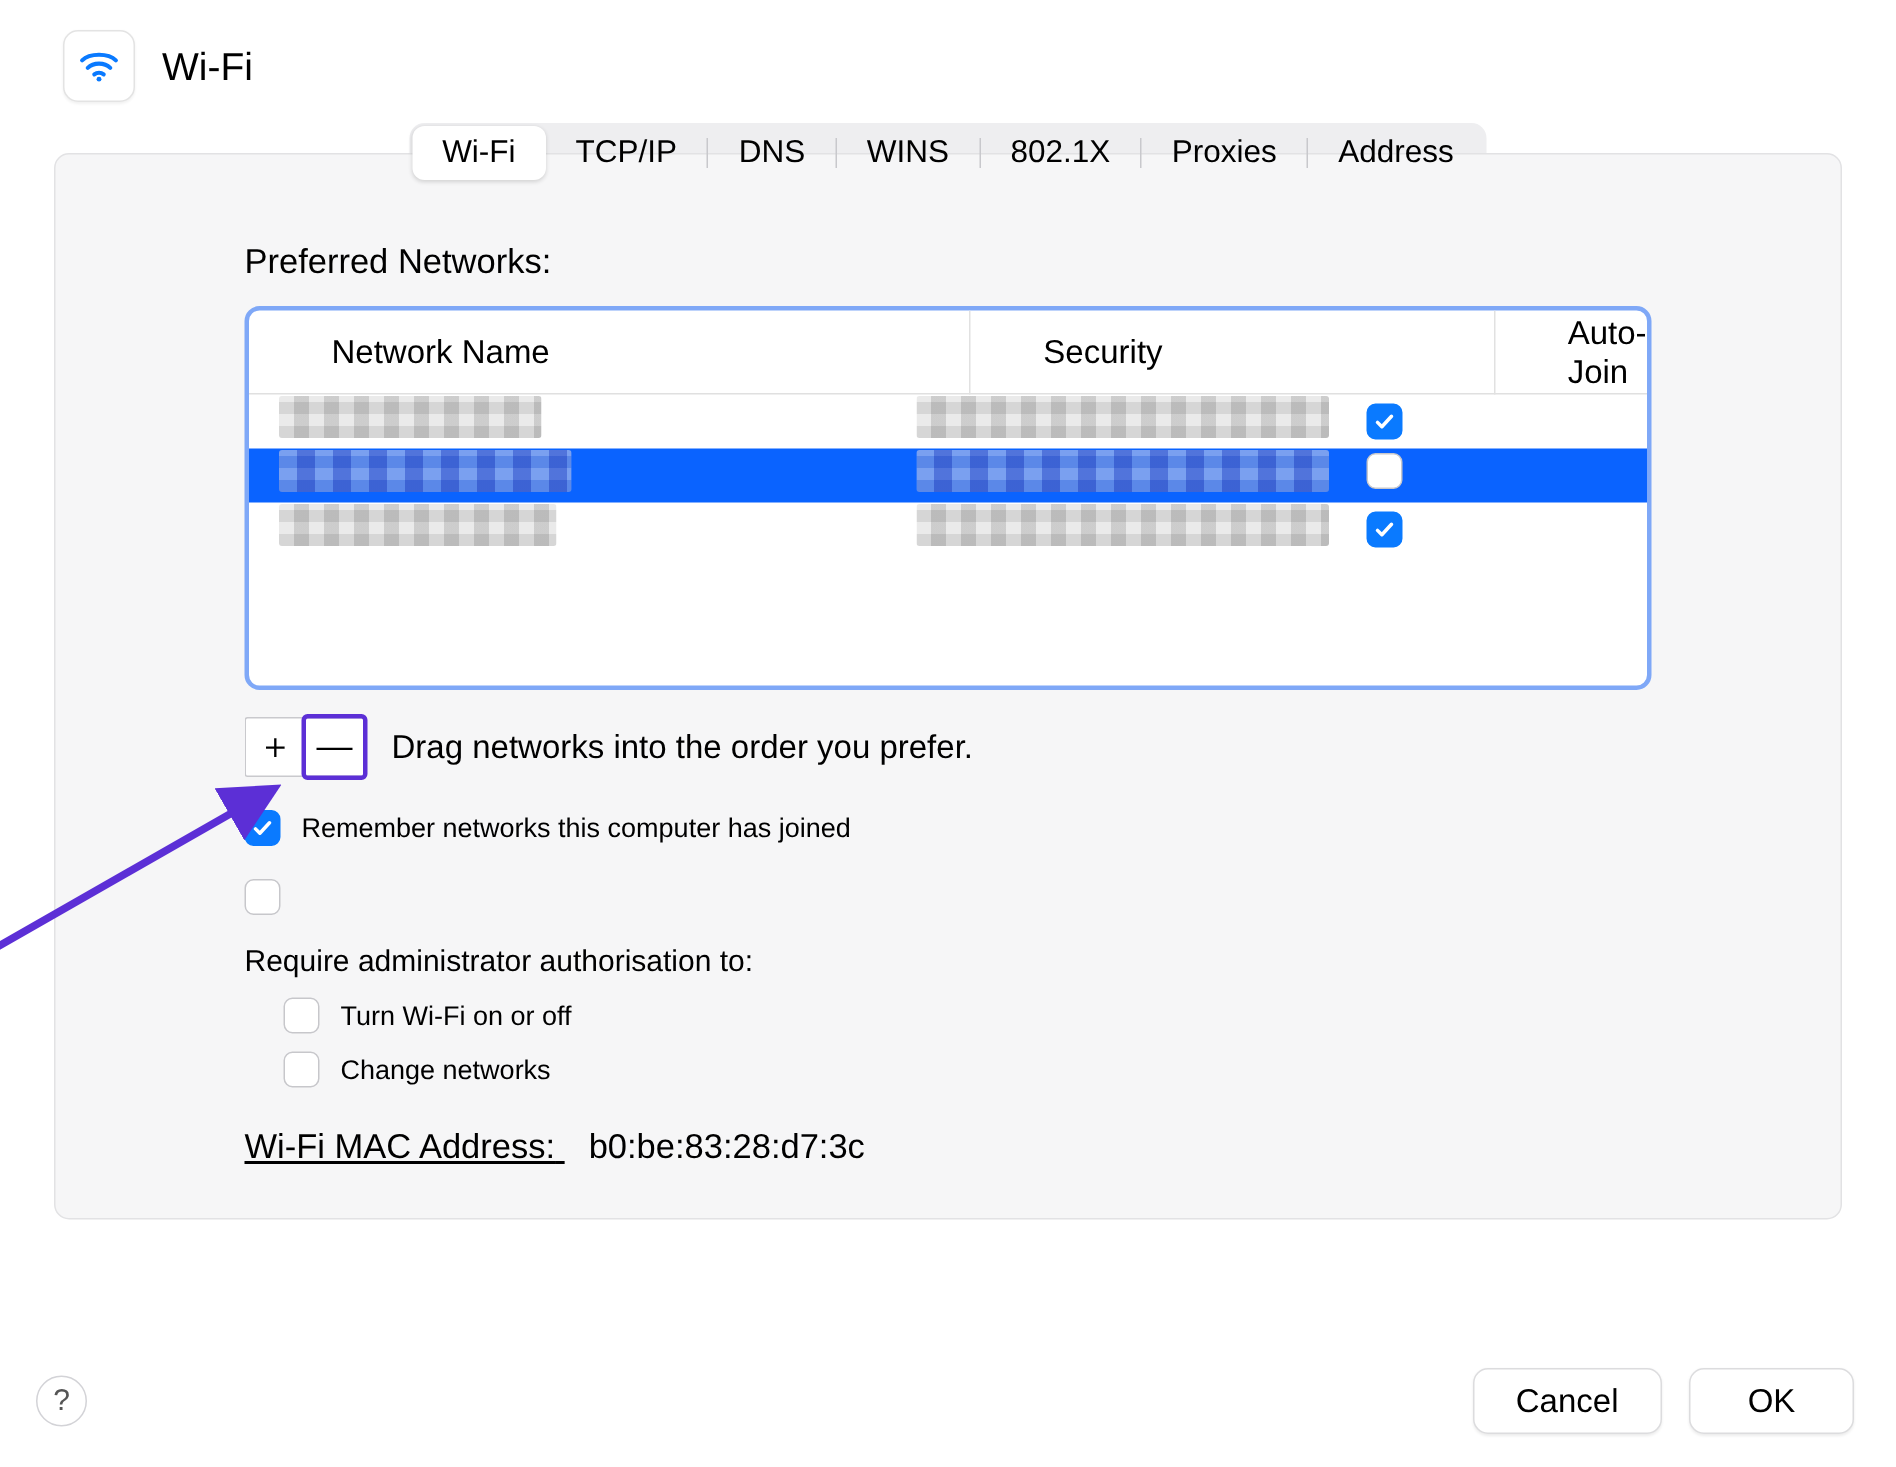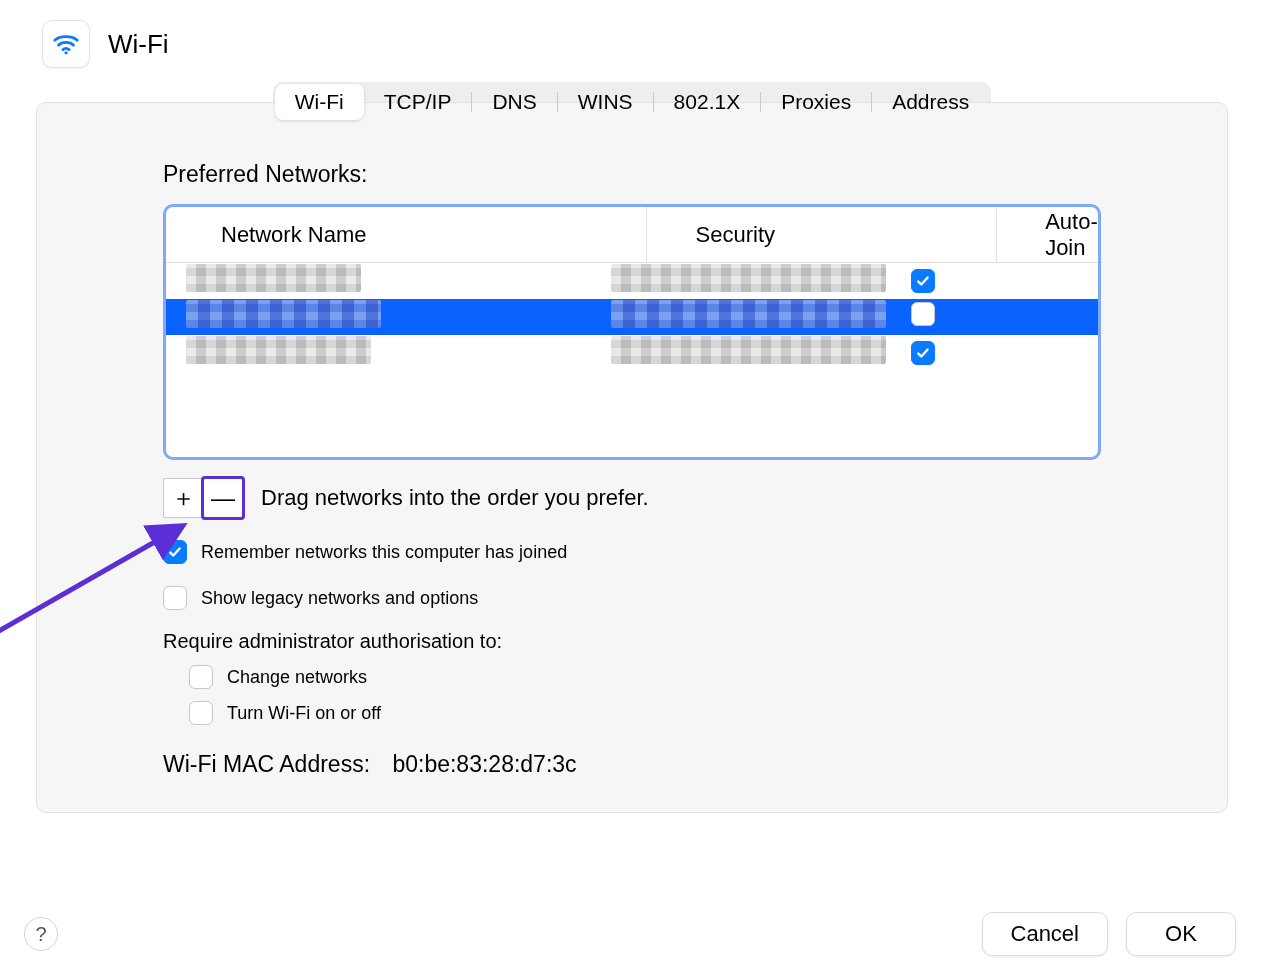--- a/index.html
+++ b/index.html
@@ -103,21 +103,21 @@
   .hint-text { font-size: 22px; color: #000; margin-left: 6px; }
   .arrow-annotation {
     position: absolute; left: -166px; top: 44px; pointer-events: none;
   }
   .option-row {
     display: flex; align-items: center; gap: 14px; margin-top: 22px;
   }
   .option-row.indent { padding-left: 26px; margin-top: 12px; }
   .option-label { font-size: 18px; }
   .plain-label { font-size: 20px; margin-top: 20px; }
-  .mac-row { font-size: 23px; margin-top: 26px; }
+  .mac-row { font-size: 23px; margin-top: 26px; text-decoration: underline; }
   .mac-row .mac-val { display: inline-block; margin-left: 16px; }
   .button-row {
     position: absolute; bottom: 22px; right: 28px; left: 24px;
     display: flex; align-items: center;
   }
   .help-btn {
     width: 34px; height: 34px; border-radius: 50%;
     border: 1px solid #d3d3d7; background: #fff;
     display: flex; align-items: center; justify-content: center;
     font-size: 20px; color: #555;
@@ -236,37 +236,36 @@
             <polyline points="4 13 9 18 20 6"></polyline>
           </svg>
       </span>
       <span class="option-label">Remember networks this computer has joined</span>
     </div>
 
     <div class="option-row">
       <span class="checkbox">
         
       </span>
-      <span class="option-label">Show legacy networks and options</span>
     </div>
 
     <div class="plain-label">Require administrator authorisation to:</div>
 
     <div class="option-row indent">
       <span class="checkbox">
         
       </span>
-      <span class="option-label">Change networks</span>
+      <span class="option-label">Turn Wi-Fi on or off</span>
     </div>
 
     <div class="option-row indent">
       <span class="checkbox">
         
       </span>
-      <span class="option-label">Turn Wi-Fi on or off</span>
+      <span class="option-label">Change networks</span>
     </div>
 
     <div class="mac-row">
       <span>Wi-Fi MAC Address:</span>
       <span class="mac-val">b0:be:83:28:d7:3c</span>
     </div>
 
   </div>
 
   <div class="button-row">

